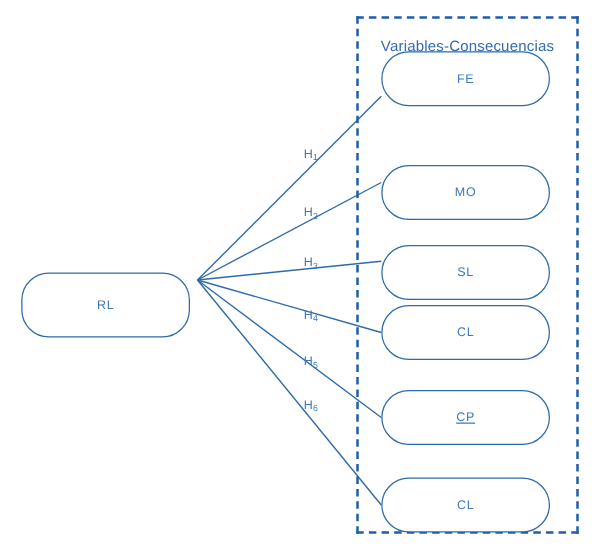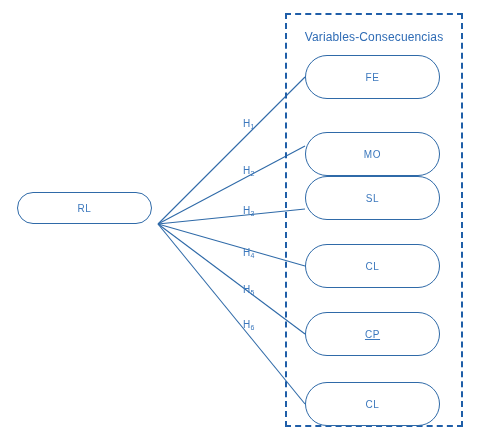--- a/index.html
+++ b/index.html
@@ -54,23 +54,23 @@
     background: #ffffff;
     display: flex;
     align-items: center;
     justify-content: center;
     font-size: 10px;
     color: #3c78bd;
     letter-spacing: .6px;
   }
   .node-source {
     left: 17px;
-    top: 192px;
+    top: 218px;
     width: 135px;
-    height: 32px;
+    height: 52px;
     border-radius: 22px;
   }
   .node-target {
     left: 305px;
     width: 135px;
     height: 44px;
     border-radius: 22px;
   }
   .hyp-label {
     position: absolute;
@@ -100,27 +100,27 @@
     <line x1="158" y1="224" x2="305" y2="404" stroke="#2f6aa8" stroke-width="1.1"></line>
   </svg>
 
   <div class="group-box"></div>
   <div class="group-title">Variables-Consecuencias</div>
 
   <div class="node node-source">
     <span>RL</span>
   </div>
 
-  <div class="node node-target" style="top:55px;">
+  <div class="node node-target" style="top:41px;">
     <span>FE</span>
   </div>
   <div class="node node-target" style="top:132px;">
     <span>MO</span>
   </div>
-  <div class="node node-target" style="top:176px;">
+  <div class="node node-target" style="top:196px;">
     <span>SL</span>
   </div>
   <div class="node node-target" style="top:244px;">
     <span>CL</span>
   </div>
   <div class="node node-target" style="top:312px;text-decoration:underline;">
     <span>CP</span>
   </div>
   <div class="node node-target" style="top:382px;">
     <span>CL</span>

